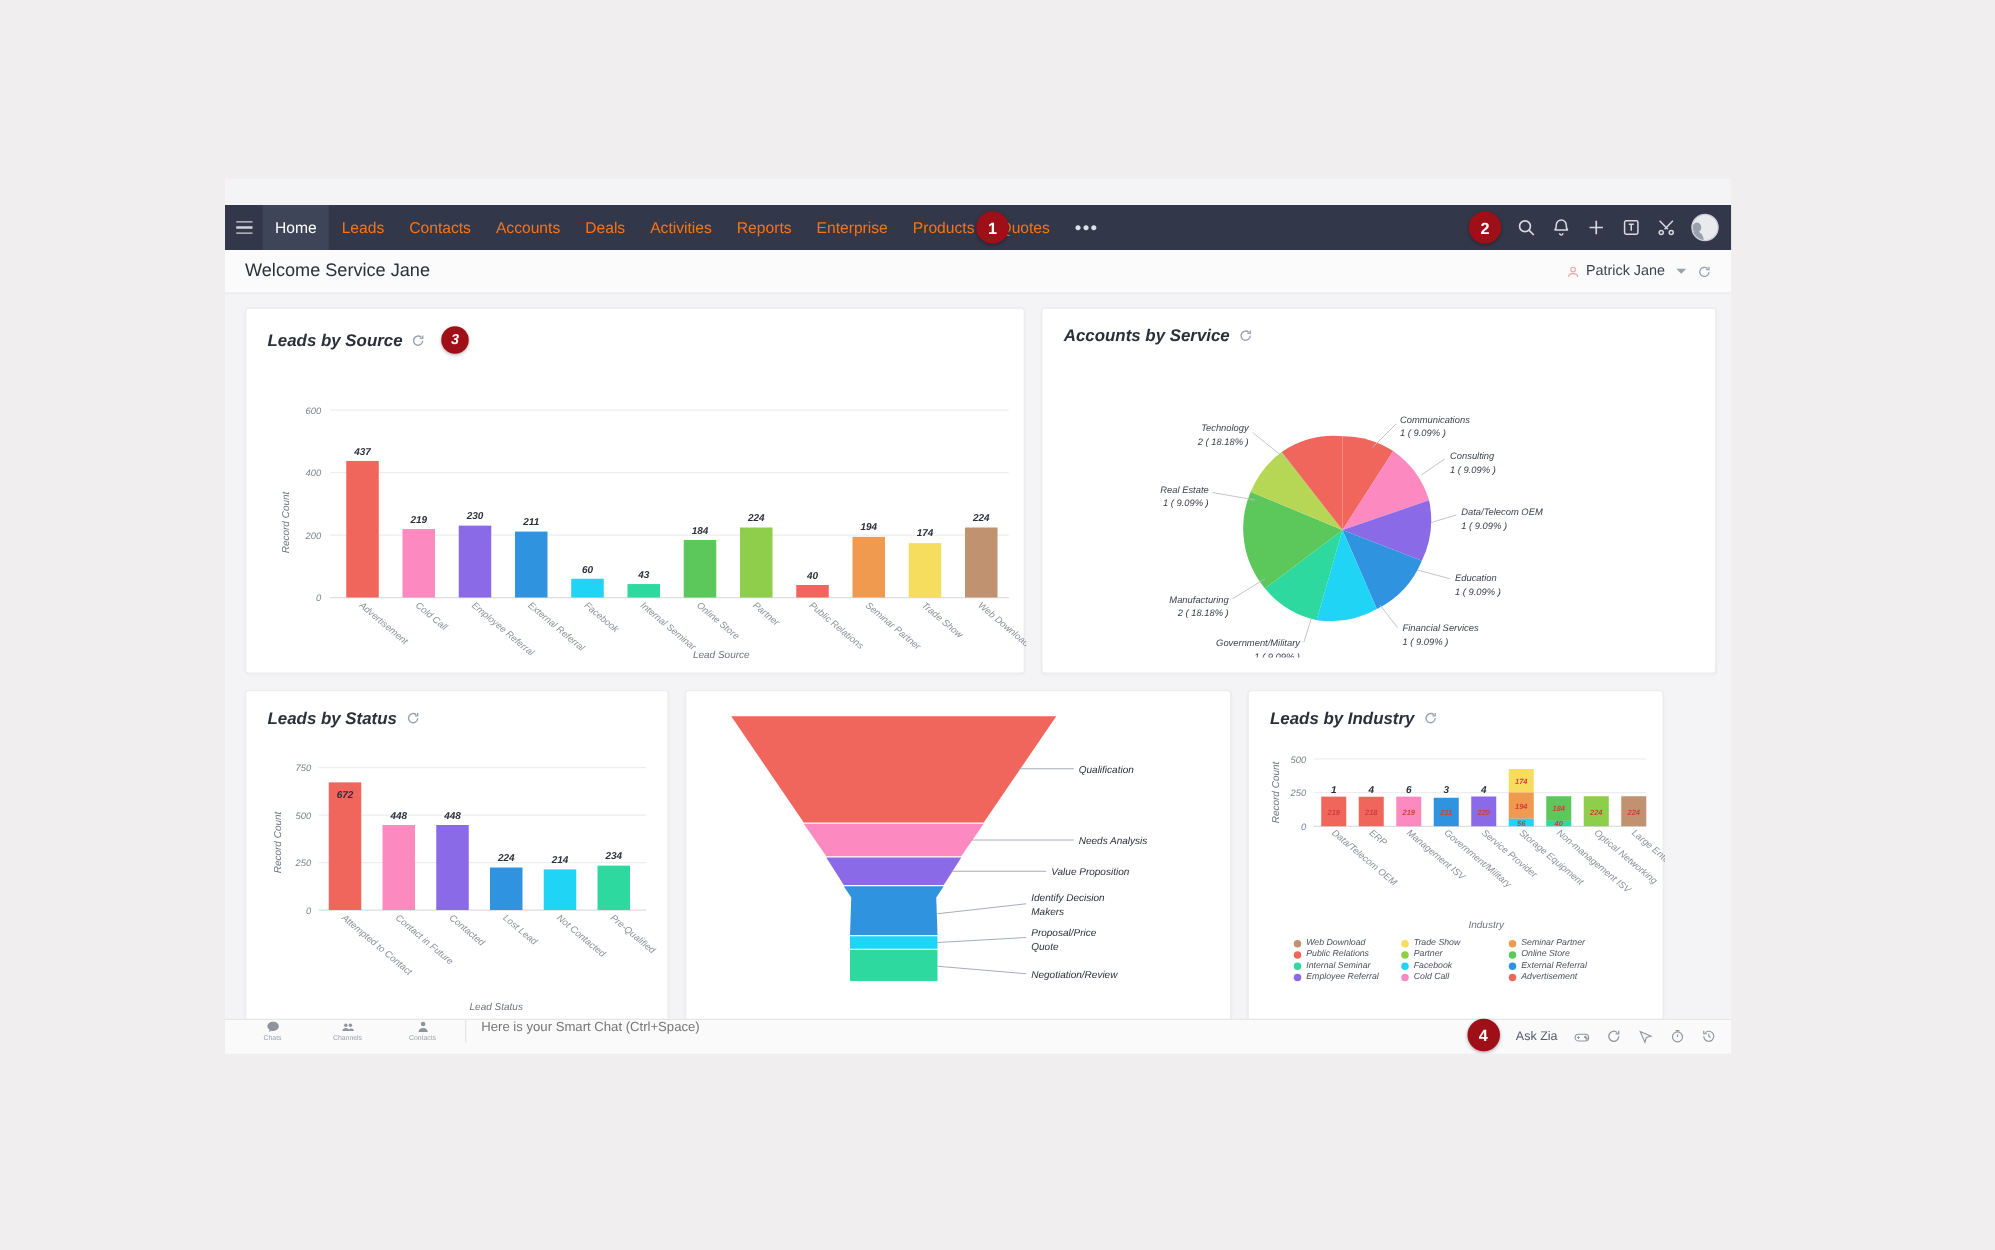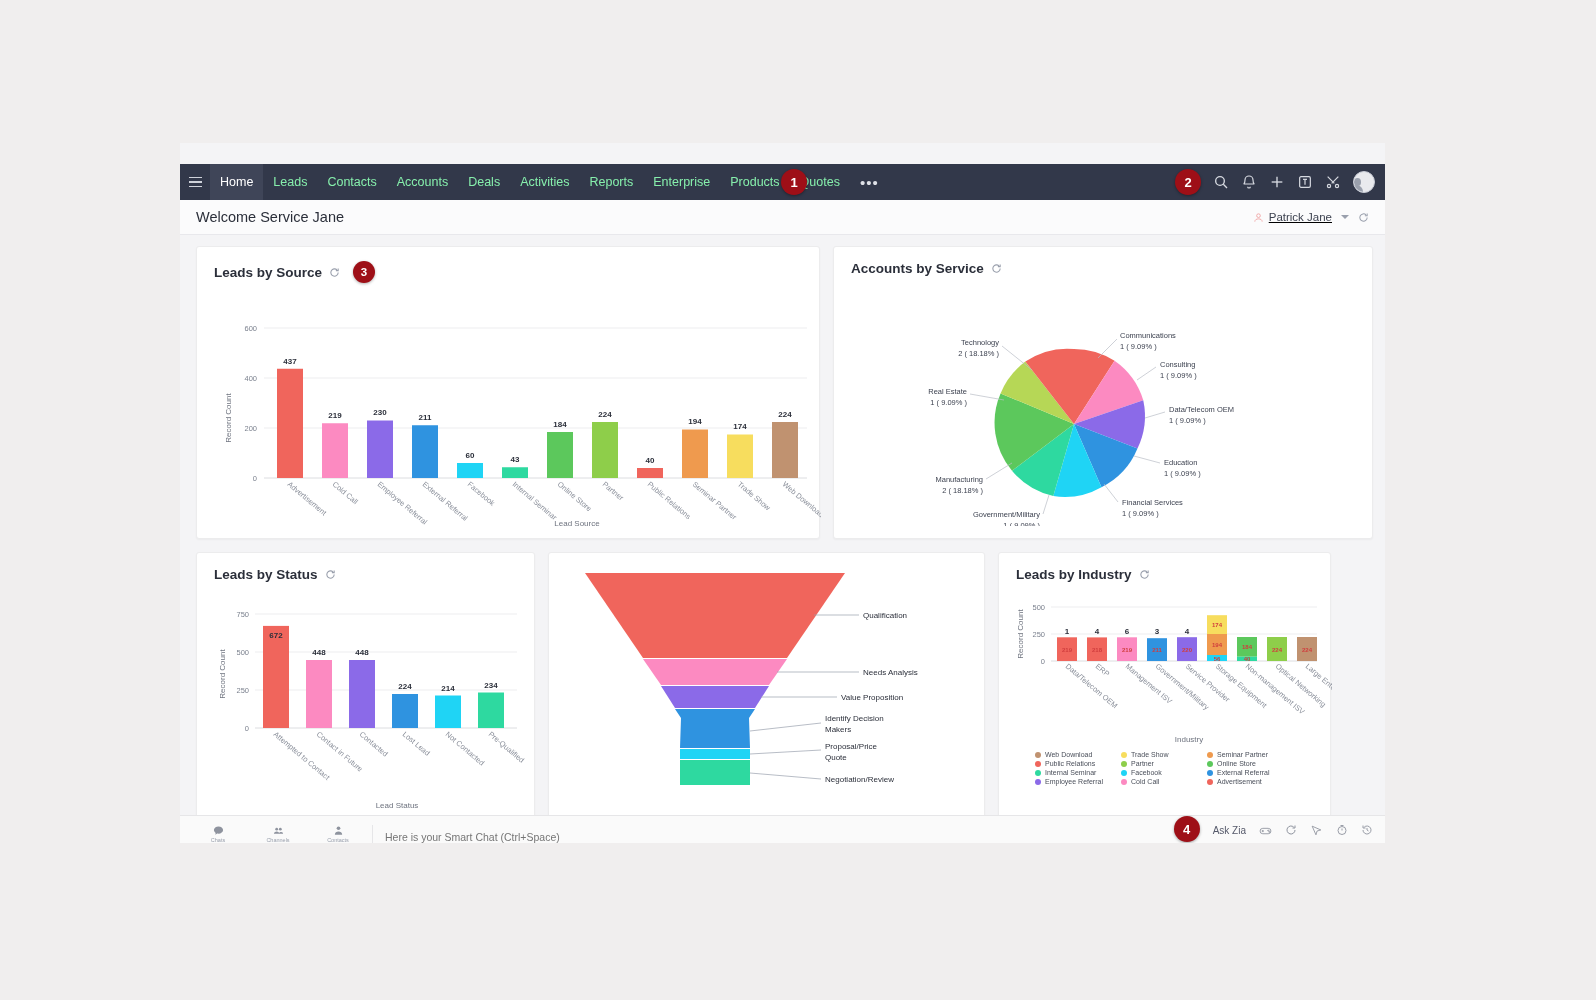--- a/index.html
+++ b/index.html
@@ -25,21 +25,21 @@
   }
   .hamburger {
     width: 30px; display: flex; flex-direction: column;
     align-items: center; justify-content: center; gap: 3px;
     cursor: pointer;
   }
   .hamburger span { display: block; width: 13px; height: 1.5px; background: #cfd2da; }
   .nav-items { display: flex; align-items: stretch; }
   .nav-item {
     display: flex; align-items: center; padding: 0 10px;
-    color: #86efac; font-size: 12.5px; white-space: nowrap; cursor: pointer;
+    color: #f97316; font-size: 12.5px; white-space: nowrap; cursor: pointer;
   }
   .nav-item.active { background: #3f4558; color: #fff; }
   .nav-more { color: #dfe1e7; font-size: 15px; display: flex; align-items: center; padding: 0 10px; letter-spacing: 1px; cursor: pointer;}
   .nav-right {
     margin-left: auto; display: flex; align-items: center; gap: 12px; padding-right: 10px;
   }
   .nav-icon { width: 16px; height: 16px; color: #d7dae1; display: block; cursor: pointer; }
   .avatar {
     width: 22px; height: 22px; border-radius: 50%;
     background: #e9eaee; border: 1.5px solid #c8ccd6;
@@ -47,25 +47,25 @@
     cursor: pointer;
   }
   .avatar .head { width: 8px; height: 8px; border-radius: 50%; background: #9aa0ad; position: relative; top: -6px;}
   .avatar .body { width: 14px; height: 8px; border-radius: 7px 7px 0 0; background: #9aa0ad; position: relative; left: -11px; top: 1px;}
   
   .welcome-bar {
     height: 35px; background: #fbfbfc; border-bottom: 1px solid #e8e8ec;
     display: flex; align-items: center; padding: 0 16px;
   }
   .welcome-title { font-size: 14.5px; color: #2b2f3a; font-weight: 500; }
-  .welcome-right { margin-left: auto; display: flex; align-items: center; gap: 9px; text-decoration: underline; }
+  .welcome-right { margin-left: auto; display: flex; align-items: center; gap: 9px; }
   .user-chip { display: flex; align-items: center; gap: 5px; font-size: 11.5px; color: #3d4250; cursor: pointer;}
   .caret-down { width: 0; height: 0; border-left: 4px solid transparent; border-right: 4px solid transparent; border-top: 4px solid #9aa0ad; }
   
-  .dash { padding: 11px 16px; display: flex; flex-direction: column; gap: 13px; }
+  .dash { padding: 11px 16px; display: flex; flex-direction: column; gap: 13px; font-style: italic; }
   .row { display: flex; gap: 13px; }
   .card {
     background: #fff; border: 1px solid #ececed; border-radius: 3px;
     box-shadow: 0 1px 2px rgba(0,0,0,.04);
     position: relative;
   }
   .card-title {
     font-size: 13.5px; font-weight: bold; color: #2b2f3a;
     padding: 14px 0 0 17px; display: flex; align-items: center; gap: 7px;
   }
@@ -85,21 +85,21 @@
     display: flex; flex-direction: column; gap: 2px;
     padding: 4px 0 0 36px;
   }
   .legend-row { display: flex; }
   .legend-item { display: flex; align-items: center; gap: 4px; font-size: 7px; color: #4a4f5a; width: 86px; cursor: pointer;}
   .legend-dot { width: 6px; height: 6px; border-radius: 50%; flex: none; }
   
   .bottombar {
     position: absolute; left: 0; bottom: 0; width: 100%; height: 28px;
     background: #fafafa; border-top: 1px solid #e6e6e8;
-    display: flex; align-items: flex-end; gap: 0; padding: 0 8px;
+    display: flex; align-items: flex-start; gap: 0; padding: 0 8px;
   }
   .bb-tool { width: 60px; display: flex; flex-direction: column; align-items: center; gap: 1px; cursor: pointer; }
   .bb-tool-label { font-size: 5.5px; color: #9aa0ad; }
   .bb-ic { color: #8e939e; display: block; }
   .bb-sep { width: 1px; height: 18px; background: #e6e6e8; margin: 0 4px; }
   .bb-input {
     flex: 1; border: none; outline: none; background: transparent;
     font-size: 10.5px; color: #a9adb6; font-family: "Liberation Sans", sans-serif;
     padding-left: 8px;
   }

